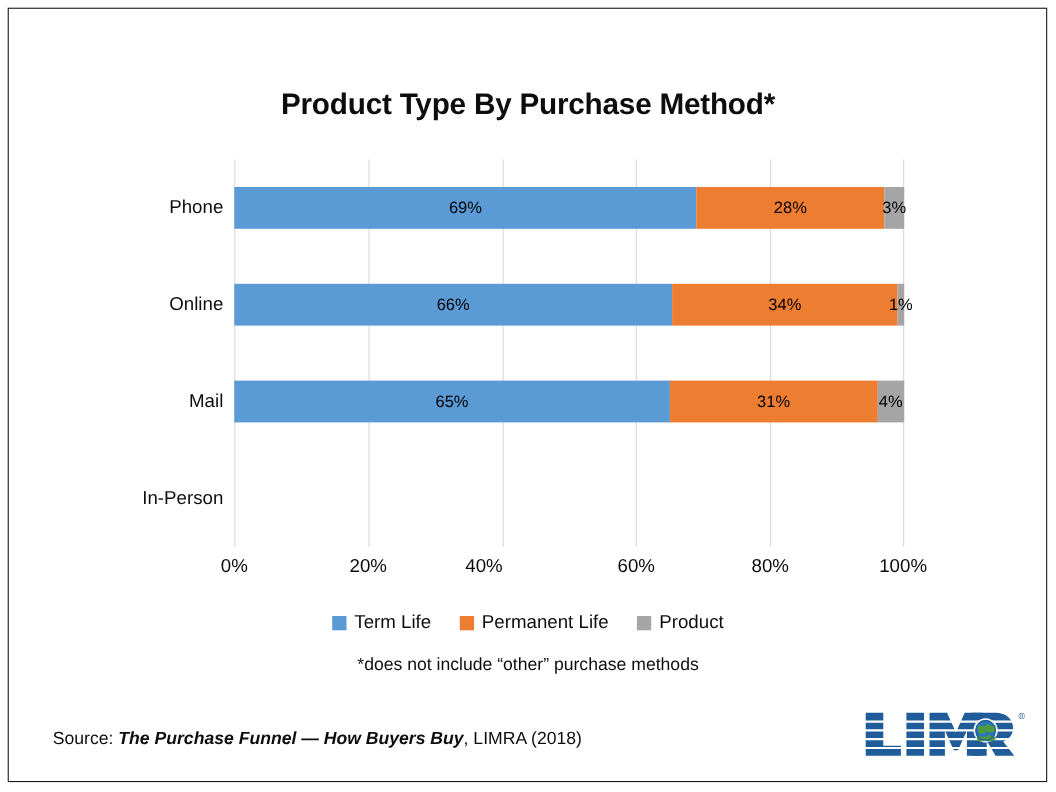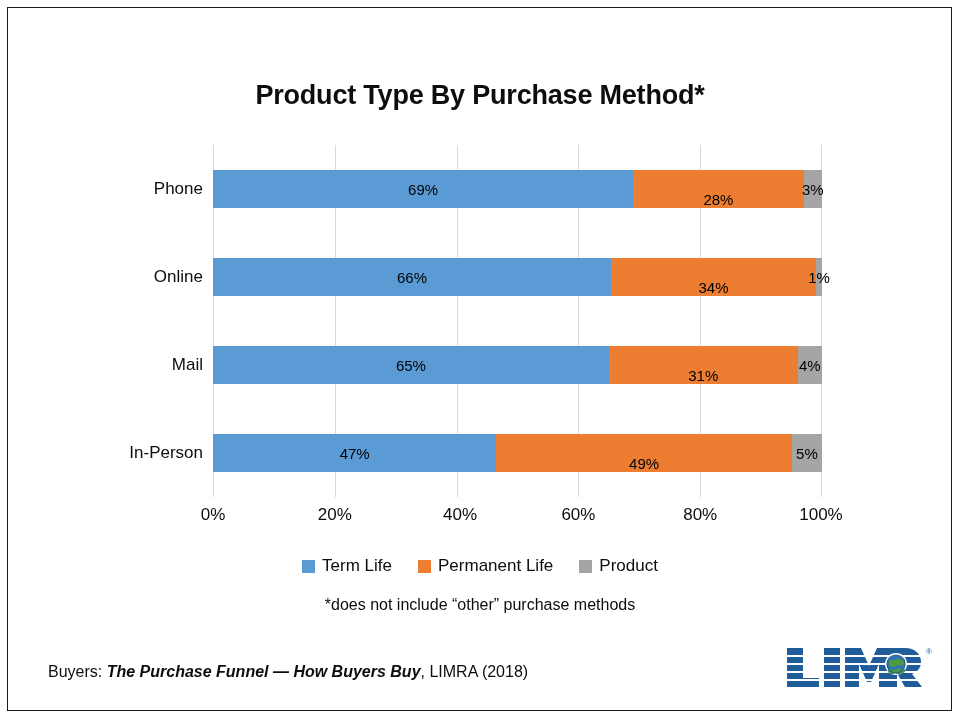--- a/index.html
+++ b/index.html
@@ -105,21 +105,21 @@
     white-space: nowrap;
     position: relative;
     z-index: 3;
   }
   .seg.small .seg-label {
     position: absolute;
     left: 50%;
     transform: translateX(-50%);
   }
   .seg-term   { background: #5b9bd5; }
-  .seg-perm   { background: #ed7d31; align-items: flex-end; }
+  .seg-perm   { background: #ed7d31; }
   .seg-unsure { background: #a5a5a5; }
 
   
   .ycat {
     position: absolute;
     right: 100%;
     margin-right: 10px;
     white-space: nowrap;
     font-size: 17px;
     color: #0d0d0d;
@@ -258,40 +258,29 @@
             <span class="seg-label">31%</span>
           </div>
           <div class="seg seg-unsure small" style="width:4%">
             <span class="seg-label">4%</span>
           </div>
         </div>
       </div>
 
       <div class="row">
         <span class="ycat">In-Person</span>
-        <div class="bar">
-          <div class="seg seg-term" style="width:47%">
-            <span class="seg-label">47%</span>
-          </div>
-          <div class="seg seg-perm" style="width:49%">
-            <span class="seg-label">49%</span>
-          </div>
-          <div class="seg seg-unsure small" style="width:5%">
-            <span class="seg-label">5%</span>
-          </div>
-        </div>
       </div>
 
     </div>
   </div>
 
   <div class="xticks">
     <span class="xtick" style="left:0px">0%</span>
     <span class="xtick" style="left:121.8px">20%</span>
-    <span class="xtick" style="left:247px">40%</span>
+    <span class="xtick" style="left:227px">40%</span>
     <span class="xtick" style="left:365.4px">60%</span>
     <span class="xtick" style="left:487.2px">80%</span>
     <span class="xtick" style="left:608px">100%</span>
   </div>
 
   <div class="legend">
     <div class="legend-item">
       <span class="legend-swatch" style="background:#5b9bd5"></span>
       <span>Term Life</span>
     </div>
@@ -301,21 +290,21 @@
     </div>
     <div class="legend-item">
       <span class="legend-swatch" style="background:#a5a5a5"></span>
       <span>Product</span>
     </div>
   </div>
 
   <div class="footnote">*does not include “other” purchase methods</div>
 
   <div class="source">
-    <span>Buyers: </span><em>The Purchase Funnel — How Buyers Buy</em><span>, LIMRA (2018)</span>
+    <span>Source: </span><em>The Purchase Funnel — How Buyers Buy</em><span>, LIMRA (2018)</span>
   </div>
 
   <div class="logo">
     <svg viewBox="0 0 152 50" width="152" height="50" aria-hidden="true">
       <g fill="#1F5C99">
 
         <path d="M4,6 L20,6 L20,36 L36,36 L36,45 L4,45 Z"></path>
 
         <path d="M41,6 L57,6 L57,45 L41,45 Z"></path>
 

